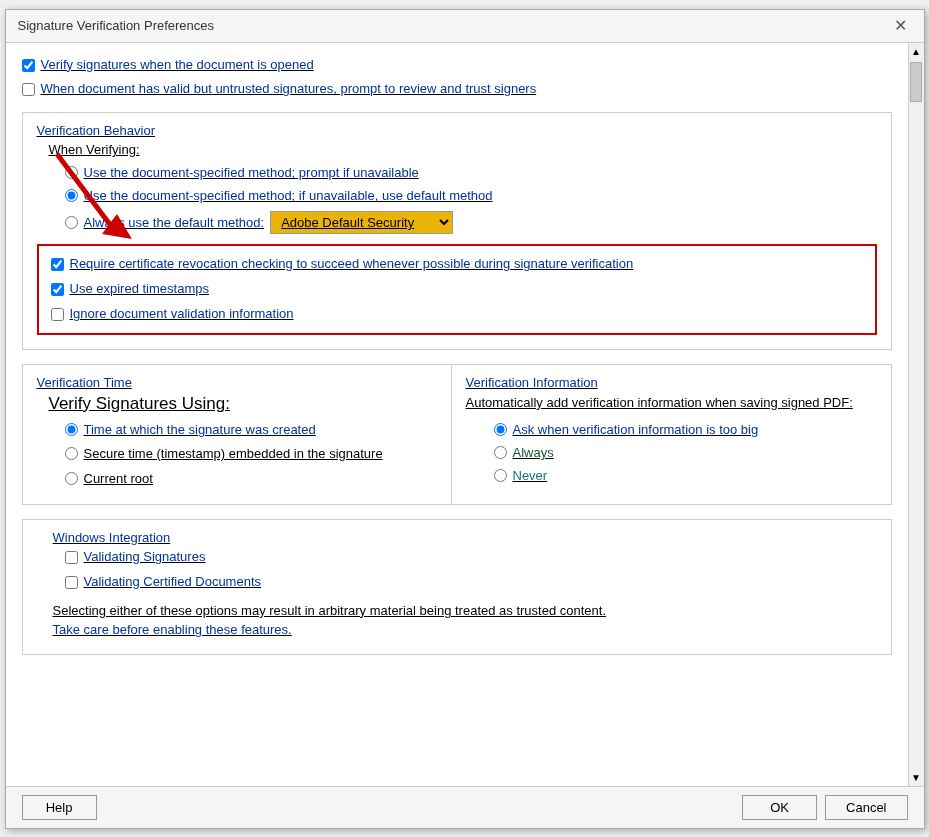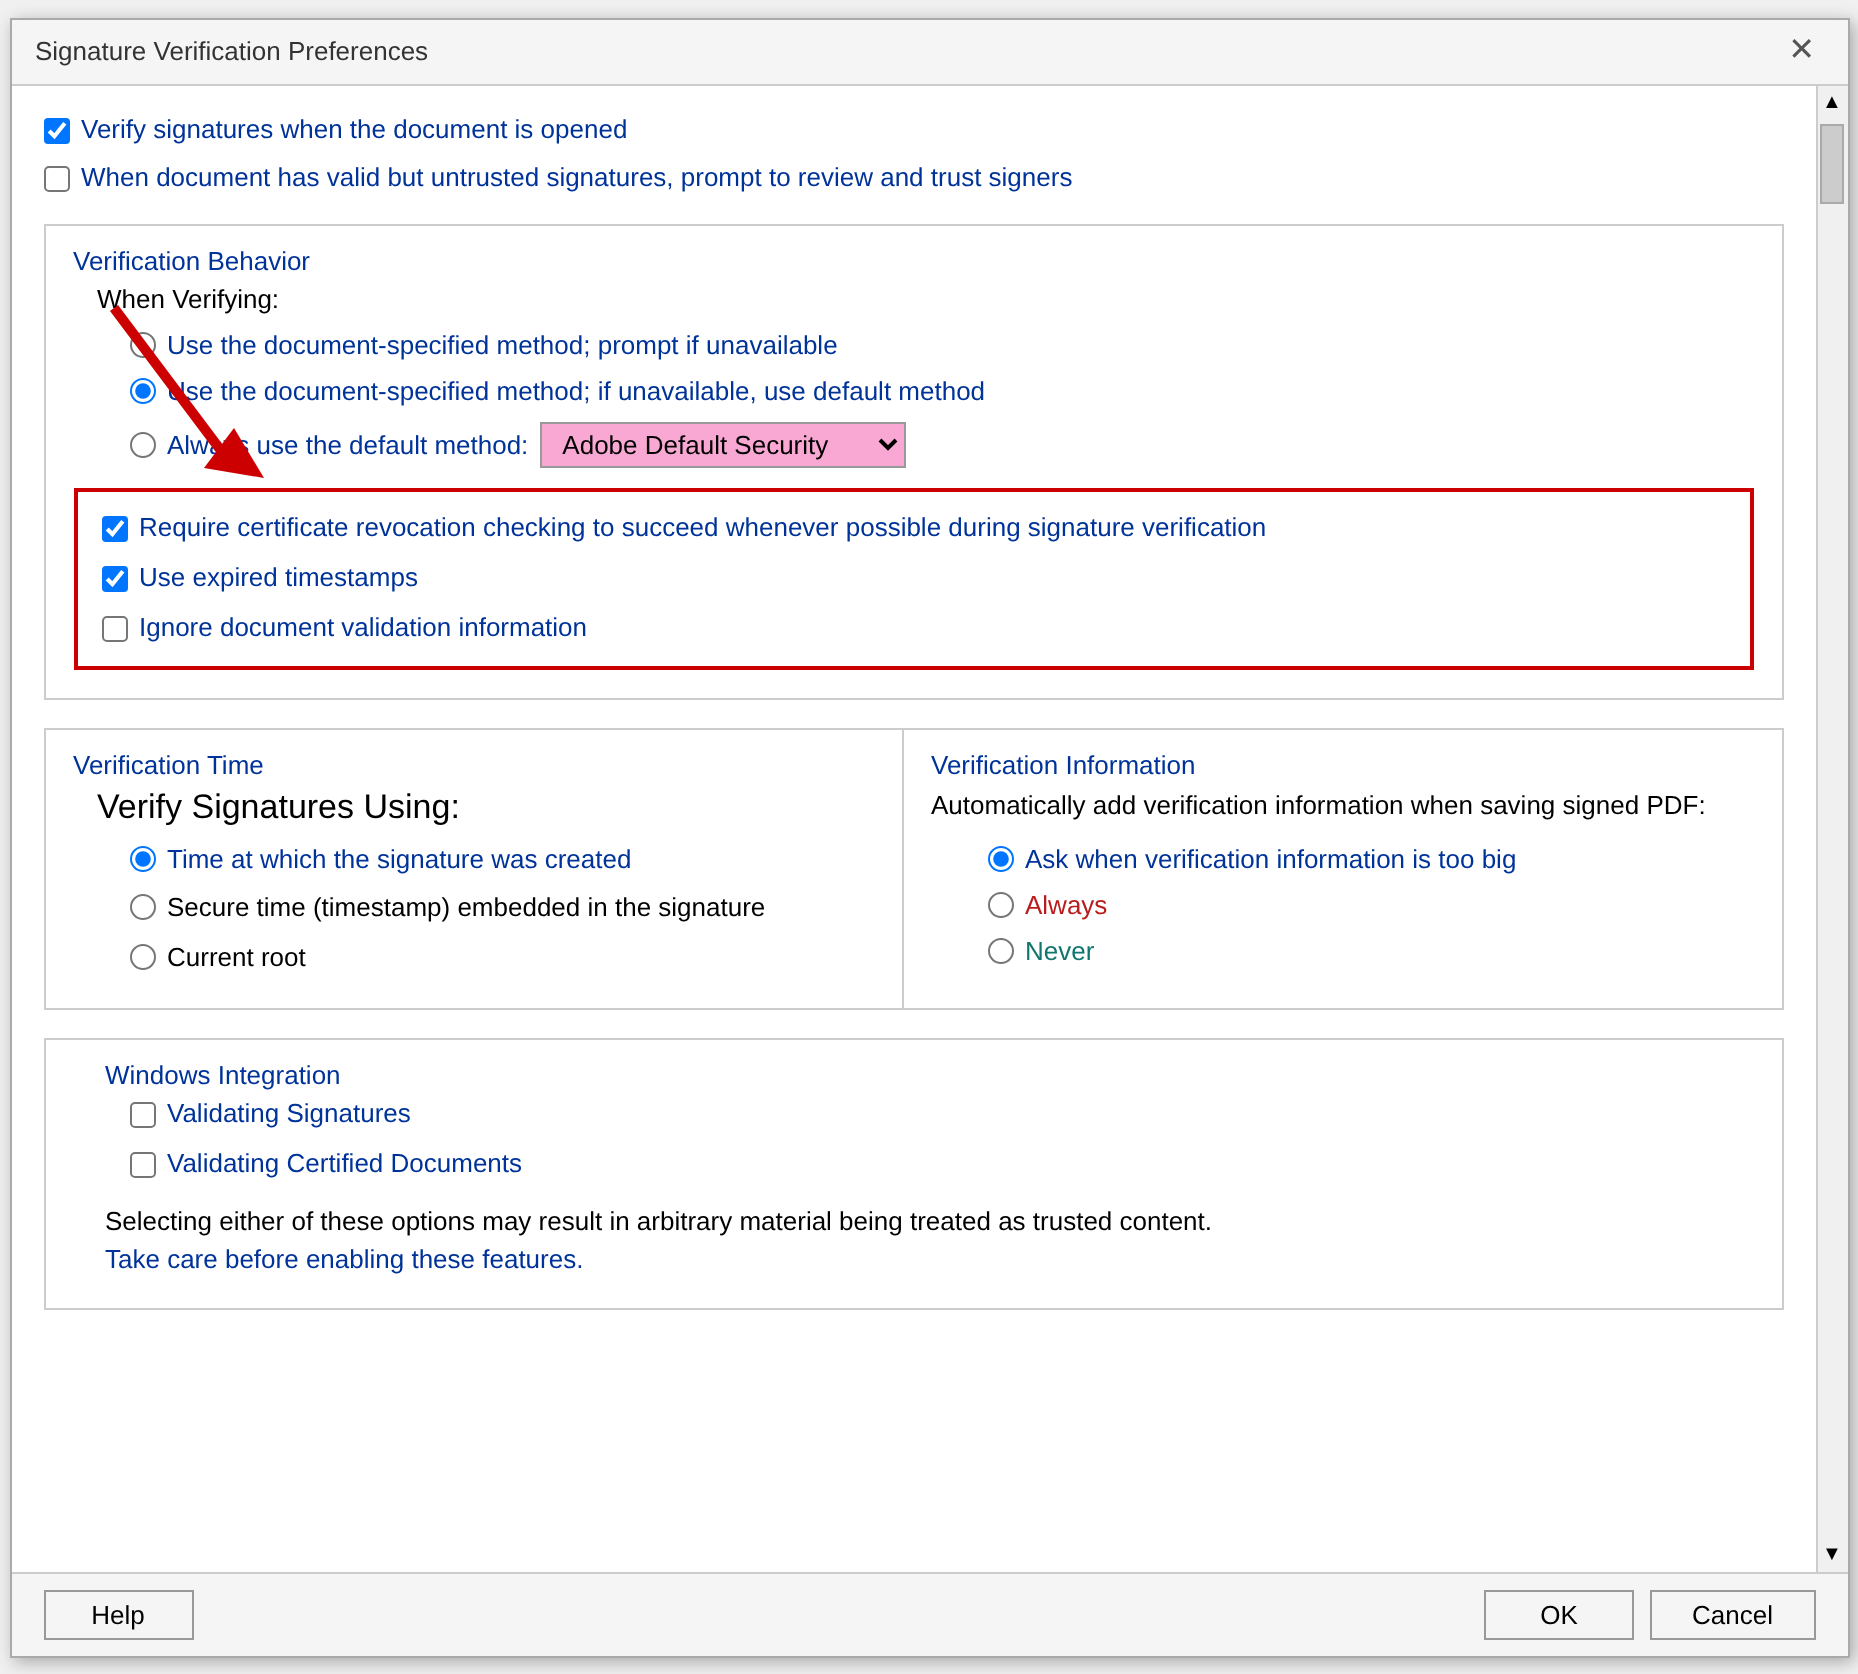--- a/index.html
+++ b/index.html
@@ -41,20 +41,21 @@
       color: #555;
       background: none;
       border: none;
       padding: 0 4px;
       line-height: 1;
     }
     .content {
       flex: 1;
       padding: 14px 16px 8px 16px;
       overflow-y: auto;
+      text-decoration: underline;
     }
     .top-checkboxes {
       margin-bottom: 14px;
     }
     .check-row {
       display: flex;
       align-items: flex-start;
       margin-bottom: 8px;
       gap: 6px;
     }
@@ -96,21 +97,21 @@
       flex-shrink: 0;
     }
     .radio-row label {
       color: #003399;
       cursor: pointer;
     }
     select {
       padding: 2px 6px;
       font-size: 13px;
       border: 1px solid #999;
-      background: #f9a8d4;
+      background: #eab308;
       min-width: 180px;
     }
     
     .highlight-box {
       border: 2px solid #cc0000;
       padding: 10px 12px;
       margin: 10px 0 0 0;
       background: #fff;
     }
     .highlight-check-row {
@@ -311,21 +312,21 @@
         <div class="col-right">
           <div class="section-title">Verification Information</div>
           <div style="margin-bottom:10px; line-height:1.4;">Automatically add verification information when saving signed PDF:</div>
           <div class="radio-group">
             <div class="radio-row">
               <input type="radio" name="verifyInfo" id="vi1" checked="" style="">
               <label for="vi1" style="color:#003399;">Ask when verification information is too big</label>
             </div>
             <div class="radio-row">
               <input type="radio" name="verifyInfo" id="vi2" style="">
-              <label for="vi2" style="color:#b91c1c;">Always</label>
+              <label for="vi2" style="color:#14532d;">Always</label>
             </div>
             <div class="radio-row">
               <input type="radio" name="verifyInfo" id="vi3" style="">
               <label for="vi3" style="color:#0f766e;">Never</label>
             </div>
           </div>
         </div>
       </div>
 
       <div class="win-integration">

